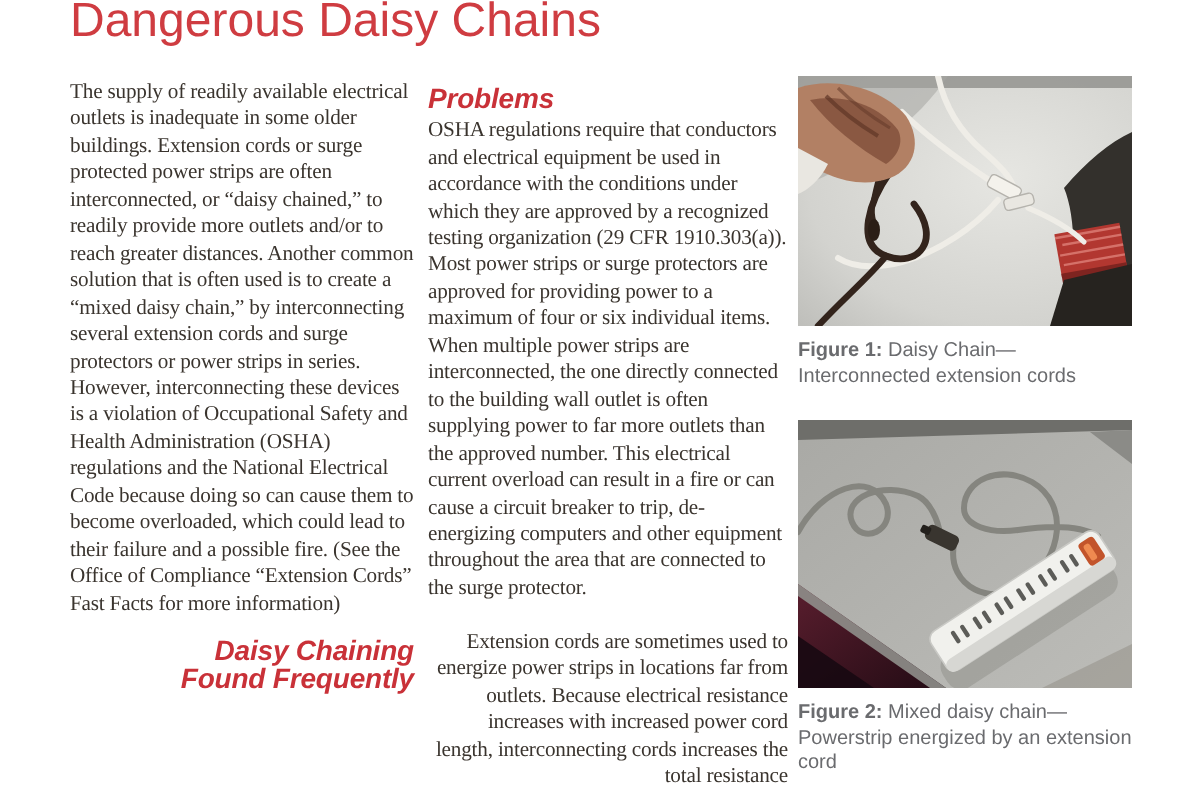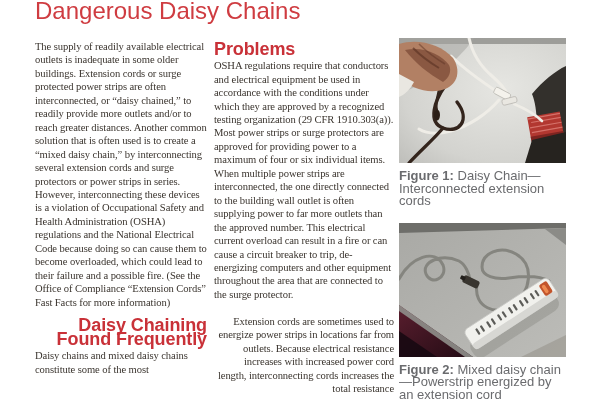--- a/index.html
+++ b/index.html
@@ -15,45 +15,44 @@
 
   .col{position:absolute;font-size:10.6px;line-height:13.45px;letter-spacing:-0.1px;}
   .col-left{left:35px;top:40px;width:172px;}
   .col-mid{left:214px;top:42px;width:180px;}
   .col-right{left:399px;top:38px;width:167px;font-family:"Liberation Sans",sans-serif;}
 
   p.body{margin:0;}
   p.body + p.body{margin-top:13.45px;text-align:right;}
 
   .heading{margin:0;font-family:"Liberation Sans",sans-serif;font-weight:700;
-           font-size:18px;line-height:14.2px;color:var(--heading-red,#c93138);
-           white-space:pre-line;}
+           font-size:14px;line-height:14.2px;color:var(--heading-red,#c93138);
+           white-space:pre-line;font-style:italic;}
   .col-left .heading{margin-top:9px;margin-bottom:3px;text-align:right;}
   .col-mid .heading{margin-bottom:3px;}
 
   figure{margin:0;}
   .photo{display:block;width:167px;}
   .photo.f1{height:125px;}
   .photo.f2{height:134px;margin-top:15px;}
-  .caption{margin:7px 0 0 0;font-size:13px;line-height:12.5px;
+  .caption{margin:7px 0 0 0;font-size:10px;line-height:12.5px;
            color:var(--caption-gray,#6a6b6e);letter-spacing:0;}
   .caption b{font-weight:700;}
 </style>
 </head>
 <body>
 
 <div class="page">
 
   <h1 class="title">Dangerous Daisy Chains</h1>
 
   <div class="col col-left">
     <p class="body">The supply of readily available electrical outlets is inadequate in some older buildings. Extension cords or surge protected power strips are often interconnected, or “daisy chained,” to readily provide more outlets and/or to reach greater distances. Another common solution that is often used is to create a “mixed daisy chain,” by interconnecting several extension cords and surge protectors or power strips in series. However, interconnecting these devices is a violation of Occupational Safety and Health Administration (OSHA) regulations and the National Electrical Code because doing so can cause them to become overloaded, which could lead to their failure and a possible fire. (See the Office of Compliance “Extension Cords” Fast Facts for more information)</p>
     <h2 class="heading">Daisy Chaining
 Found Frequently</h2>
-    <p class="body">Daisy chains and mixed daisy chains constitute some of the most</p>
   </div>
 
   <div class="col col-mid">
     <h2 class="heading">Problems</h2>
     <p class="body">OSHA regulations require that conductors and electrical equipment be used in accordance with the conditions under which they are approved by a recognized testing organization (29 CFR 1910.303(a)). Most power strips or surge protectors are approved for providing power to a maximum of four or six individual items. When multiple power strips are interconnected, the one directly connected to the building wall outlet is often supplying power to far more outlets than the approved number. This electrical current overload can result in a fire or can cause a circuit breaker to trip, de-energizing computers and other equipment throughout the area that are connected to the surge protector.</p>
     <p class="body">Extension cords are sometimes used to energize power strips in locations far from outlets. Because electrical resistance increases with increased power cord length, interconnecting cords increases the total resistance</p>
   </div>
 
   <div class="col col-right">
 

